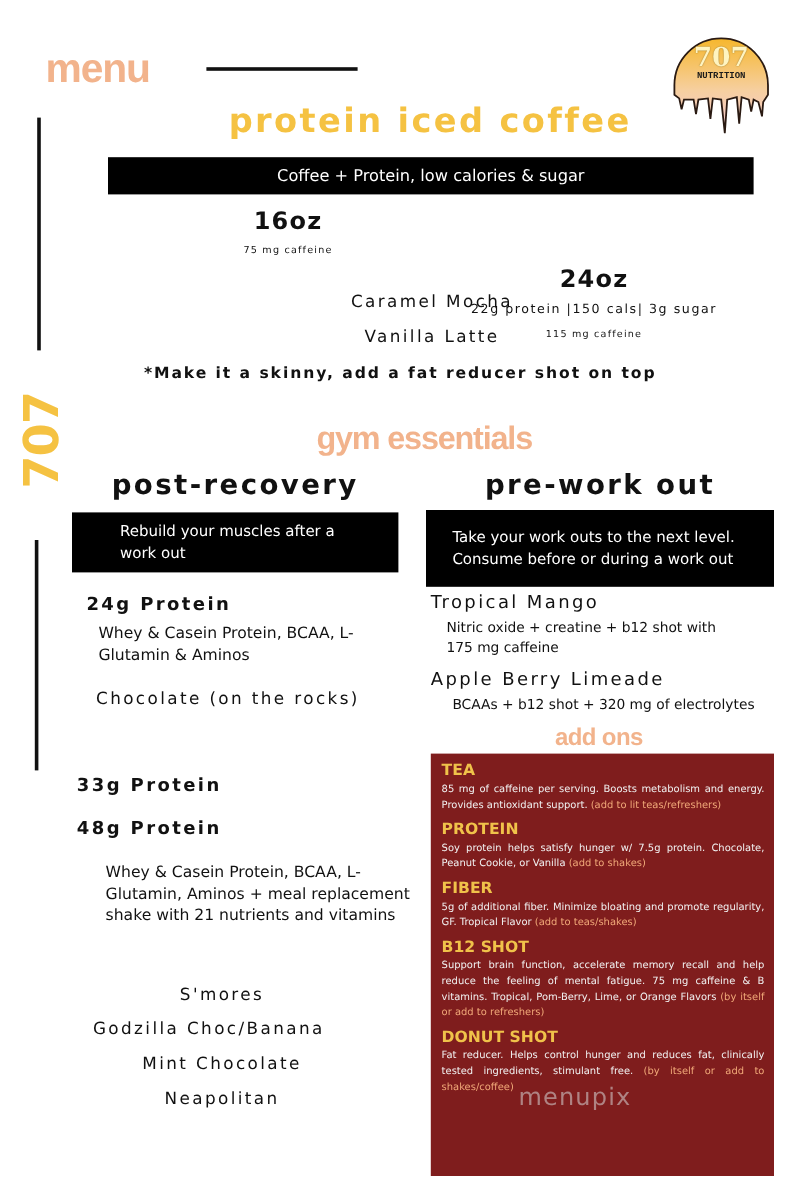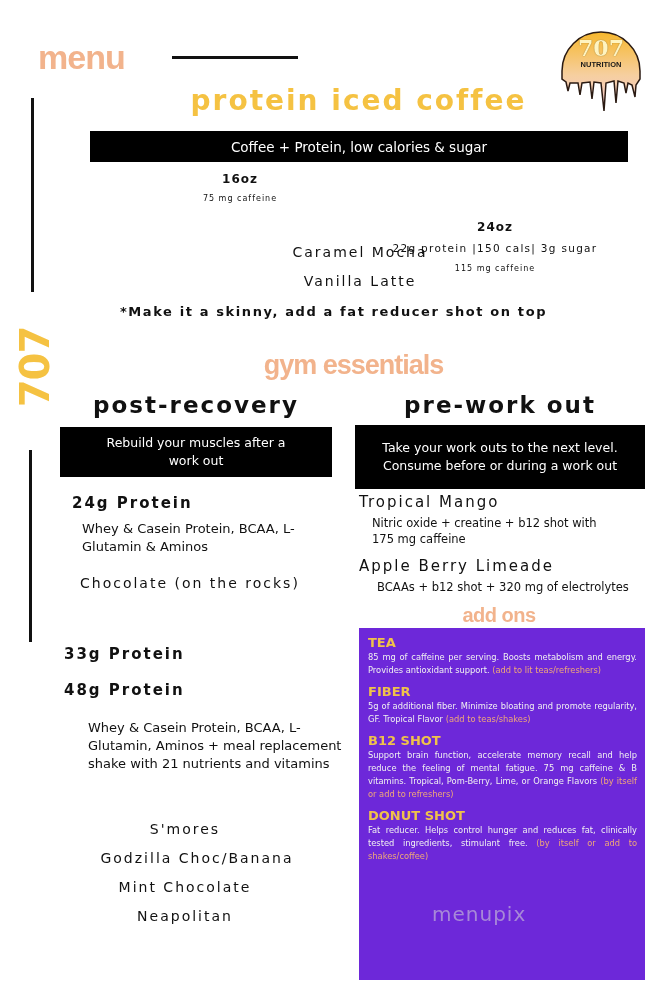--- a/index.html
+++ b/index.html
@@ -5,38 +5,38 @@
   * { margin: 0; padding: 0; box-sizing: border-box; }
   html, body { width: 667px; height: 1000px; background: #ffffff; overflow: hidden; }
   body { position: relative; font-family: "DejaVu Sans", sans-serif; color: #111; }
   .abs { position: absolute; }
   .menu-title { left: 38px; top: 38px; font-family: "Liberation Sans", sans-serif; font-weight: bold; font-size: 34px; color: #f2b38c; letter-spacing: -1px; }
   .top-rule { left: 172px; top: 56px; width: 126px; height: 3px; background: #111; }
   .vline { background: #111; width: 3px; }
   .logo { left: 558px; top: 27px; width: 86px; height: 86px; }
   .section-title { font-family: "DejaVu Sans", sans-serif; font-weight: bold; color: #f5c242; }
   .coffee-title { left: 0; width: 717px; top: 84px; text-align: center; font-size: 28px; letter-spacing: 2px; }
-  .black-bar { background: #000; color: #fff; display: flex; align-items: center; justify-content: center; text-align: center; font-family: "DejaVu Sans", sans-serif; }
+  .black-bar { background: #000; color: #fff; display: flex; align-items: center; justify-content: center; text-align: left; font-family: "DejaVu Sans", sans-serif; }
   .coffee-bar { left: 90px; top: 131px; width: 538px; height: 31px; font-size: 13.5px; }
   .size-col { text-align: center; }
-  .size-label { font-family: "DejaVu Sans", sans-serif; font-weight: bold; font-size: 12px; letter-spacing: 1px; }
+  .size-label { font-family: "DejaVu Sans", sans-serif; font-weight: bold; font-size: 20px; letter-spacing: 1px; }
   .size-stats { font-family: "DejaVu Sans", sans-serif; font-size: 10.5px; letter-spacing: 1.3px; margin-top: 8px; }
   .size-caff { font-family: "DejaVu Sans", sans-serif; font-size: 8px; letter-spacing: 1px; margin-top: 8px; }
   .flavor { font-family: "DejaVu Sans", sans-serif; font-size: 14px; letter-spacing: 2px; text-align: center; }
   .skinny { left: 0; width: 667px; top: 304px; text-align: center; font-weight: bold; font-size: 13px; letter-spacing: 1.6px; }
   .side-707 { left: 8px; top: 322px; width: 52px; height: 90px; }
   .gym-title { left: 0; width: 707px; top: 350px; text-align: center; font-family: "Liberation Sans", sans-serif; font-weight: bold; font-size: 27px; color: #f2b38c; letter-spacing: -1px; }
   .col-title { font-family: "DejaVu Sans", sans-serif; font-weight: bold; font-size: 23px; letter-spacing: 2px; text-align: center; }
   .desc-bar { font-size: 12.5px; line-height: 18px; }
   .protein-head { font-weight: bold; font-size: 15px; letter-spacing: 2px; }
   .ingredients { font-size: 13px; line-height: 18px; text-align: left; }
   .pre-item { font-size: 15px; letter-spacing: 2px; }
   .pre-desc { font-size: 11.5px; line-height: 16px; }
   .addons-title { left: 404px; width: 190px; top: 604px; text-align: center; font-family: "Liberation Sans", sans-serif; font-weight: bold; font-size: 20px; color: #f2b38c; letter-spacing: -0.5px; }
-  .addons-box { left: 359px; top: 628px; width: 286px; height: 352px; background: #6d28d9; padding: 6px 8px 0 9px; }
+  .addons-box { left: 359px; top: 628px; width: 286px; height: 352px; background: #7f1d1d; padding: 6px 8px 0 9px; }
   .addon { margin-bottom: 6px; }
   .addon-name { font-family: "DejaVu Sans", sans-serif; font-weight: bold; font-size: 13px; color: #f0c24a; line-height: 17px; }
   .addon-desc { font-family: "DejaVu Sans", sans-serif; font-size: 8.3px; color: #f1f1f1; line-height: 13px; text-align: justify; }
   .addon-note { color: #f0a878; }
   .watermark { left: 432px; top: 902px; font-family: "DejaVu Sans", sans-serif; font-size: 20px; color: rgba(215,215,215,0.55); letter-spacing: 1px; }
 </style>
 </head>
 <body>
 
 <div class="abs menu-title">menu</div>
@@ -47,21 +47,21 @@
     <defs>
       <linearGradient id="lg" x1="0" y1="0" x2="0" y2="1">
         <stop offset="0" stop-color="#f6b72d"></stop>
         <stop offset="0.55" stop-color="#f6cfa0"></stop>
         <stop offset="1" stop-color="#f4c7d6"></stop>
       </linearGradient>
     </defs>
     <path d="M4 44 A39 39 0 0 1 82 44 L82 52 L78 58 L77 70 L74 58 L70 56 L68 66 L66 56 L60 54 L58 76 L56 54 L48 56 L46 84 L43 56 L36 55 L34 72 L32 55 L24 56 L22 68 L20 56 L12 56 L10 64 L8 55 L4 52 Z" fill="url(#lg)" stroke="#2a1a12" stroke-width="1.5"></path>
   </svg>
   <div class="abs" style="left:0;top:8px;width:86px;text-align:center;font-family:'DejaVu Serif',serif;font-weight:bold;font-size:22px;color:#fff4c0;text-shadow:0 0 1px #7a5a10;">707</div>
-  <div class="abs" style="left:0;top:33px;width:86px;text-align:center;font-family:Liberation Sans, sans-serif;font-weight:bold;font-size:7.5px;color:#1a1a1a;">NUTRITION</div>
+  <div class="abs" style="left:0;top:33px;width:86px;text-align:center;font-family:Liberation Mono, monospace;font-weight:bold;font-size:7.5px;color:#1a1a1a;">NUTRITION</div>
 </div>
 
 <div class="abs vline" style="left:31px; top:98px; height:194px;"></div>
 <div class="abs side-707">
   <div style="position:absolute; left:-18px; top:22px; width:90px; text-align:center; transform:rotate(-90deg); font-family:'DejaVu Sans',sans-serif; font-weight:bold; font-size:40px; color:#f5c242; letter-spacing:-1px;">707</div>
 </div>
 <div class="abs vline" style="left:29px; top:450px; height:192px;"></div>
 
 <div class="abs section-title coffee-title">protein iced coffee</div>
 <div class="abs black-bar coffee-bar">
@@ -96,34 +96,38 @@
 
 <div class="abs protein-head" style="left:72px; top:494px;">24g Protein</div>
 <div class="abs ingredients" style="left:82px; top:520px; width:225px;">Whey &amp; Casein Protein, BCAA, L-Glutamin &amp; Aminos</div>
 <div class="abs flavor" style="left:80px; top:575px; font-size:14px;">Chocolate (on the rocks)</div>
 
 <div class="abs protein-head" style="left:64px; top:645px;">33g Protein</div>
 <div class="abs protein-head" style="left:64px; top:681px;">48g Protein</div>
 <div class="abs ingredients" style="left:52px; top:719px; width:262px;margin-left:36px;">Whey &amp; Casein Protein, BCAA, L-Glutamin, Aminos + meal replacement shake with  21 nutrients and vitamins</div>
 
 <div class="abs flavor" style="left:60px; width:250px; top:821px;">S'mores</div>
-<div class="abs flavor" style="left:72px; width:250px; top:850px;">Godzilla Choc/Banana</div>
+<div class="abs flavor" style="left:49px; width:250px; top:850px;">Godzilla Choc/Banana</div>
 <div class="abs flavor" style="left:60px; width:250px; top:879px;">Mint Chocolate</div>
 <div class="abs flavor" style="left:60px; width:250px; top:908px;">Neapolitan</div>
 
 <div class="abs pre-item" style="left:359px; top:493px;">Tropical Mango</div>
 <div class="abs pre-desc" style="left:372px; top:515px; width:240px;">Nitric oxide + creatine +  b12 shot with 175 mg caffeine</div>
 <div class="abs pre-item" style="left:359px; top:557px;">Apple Berry Limeade</div>
 <div class="abs pre-desc" style="left:377px; top:579px; width:260px;">BCAAs + b12 shot + 320 mg of electrolytes</div>
 
 <div class="abs addons-title">add ons</div>
 <div class="abs addons-box">
   <div class="addon">
     <div class="addon-name">TEA</div>
     <div class="addon-desc"><span>85 mg of caffeine per serving. Boosts metabolism and energy. Provides antioxidant support.</span> <span class="addon-note">(add to lit teas/refreshers)</span></div>
+  </div>
+  <div class="addon">
+    <div class="addon-name">PROTEIN</div>
+    <div class="addon-desc"><span>Soy protein helps satisfy hunger w/ 7.5g protein. Chocolate, Peanut Cookie, or Vanilla</span> <span class="addon-note">(add to shakes)</span></div>
   </div>
   <div class="addon">
     <div class="addon-name">FIBER</div>
     <div class="addon-desc"><span>5g of additional fiber. Minimize bloating and promote regularity, GF. Tropical Flavor</span> <span class="addon-note">(add to teas/shakes)</span></div>
   </div>
   <div class="addon">
     <div class="addon-name">B12 SHOT</div>
     <div class="addon-desc"><span>Support brain function, accelerate memory recall and help reduce the feeling of mental fatigue. 75 mg caffeine &amp; B vitamins. Tropical, Pom-Berry, Lime, or Orange Flavors</span> <span class="addon-note">(by itself or add to refreshers)</span></div>
   </div>
   <div class="addon">

